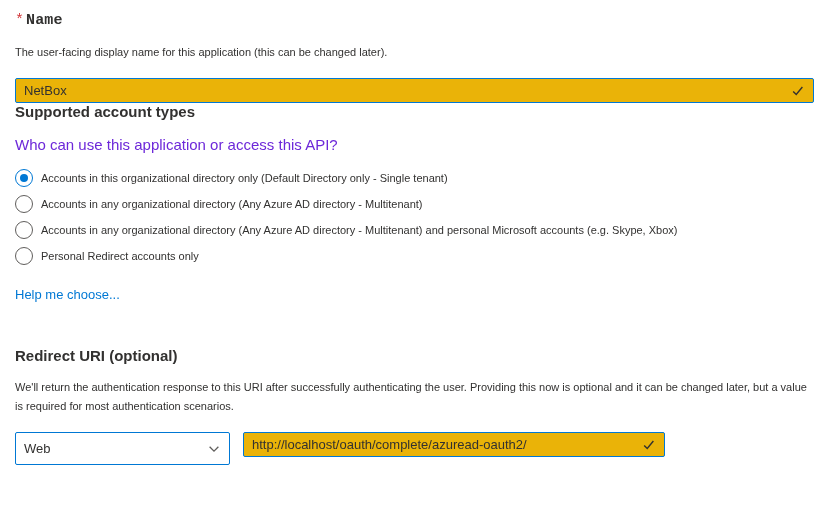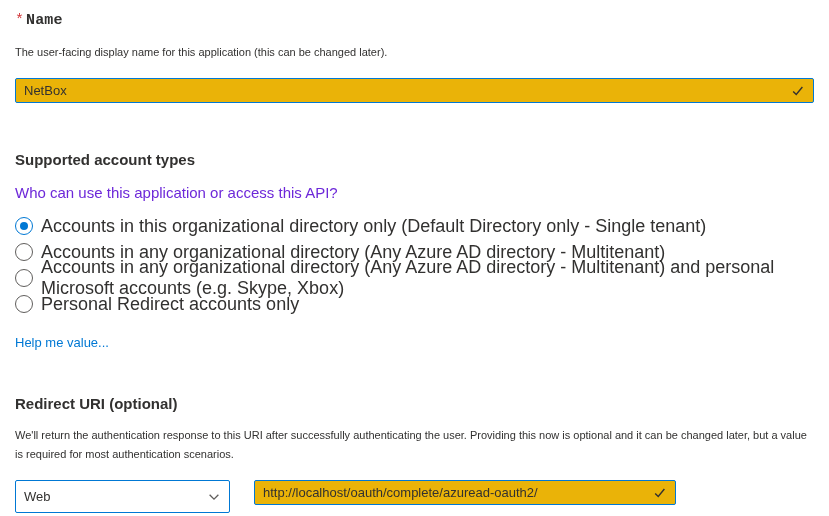--- a/index.html
+++ b/index.html
@@ -75,52 +75,52 @@
     margin-right: 8px;
   }
   .option.selected .radio { border-color: #0078d4; }
   .option.selected .radio::after {
     content: "";
     position: absolute;
     inset: 4px;
     border-radius: 50%;
     background: #0078d4;
   }
-  .option-label { font-size: 18px; color: #323130; }
+  .option-label { font-size: 11px; color: #323130; }
 
   .link {
     display: inline-block;
     margin-top: 18px;
     font-size: 13px;
     color: #0078d4;
     text-decoration: none;
     cursor: pointer;
   }
 
-  .gap-lg { margin-top: 48px; }
+  .gap-lg { }
   .gap-md { margin-top: 44px; }
 
   .uri-row {
     margin-top: 16px;
     display: flex;
     gap: 13px;
   }
   .dropdown {
     width: 215px;
     height: 33px;
     border: 1px solid #0078d4;
     border-radius: 2px;
     background: #fff;
     display: flex;
     align-items: center;
     padding: 0 8px;
     cursor: pointer;
   }
   .dropdown .value { flex: 1; font-size: 13px; color: #323130; }
-  .uri-field { width: 422px; margin-top: 0; margin-left: 11px; }
+  .uri-field { width: 422px; margin-top: 0; }
 </style>
 </head>
 <body>
 
 <div class="page">
 
   
   <div class="field-label">
     <span class="required-marker">*</span><span>Name</span>
   </div>
@@ -150,21 +150,21 @@
     <div class="option">
       <span class="radio"></span>
       <span class="option-label">Accounts in any organizational directory (Any Azure AD directory - Multitenant) and personal Microsoft accounts (e.g. Skype, Xbox)</span>
     </div>
     <div class="option">
       <span class="radio"></span>
       <span class="option-label">Personal Redirect accounts only</span>
     </div>
   </div>
 
-  <a class="link">Help me value...</a>
+  <a class="link">Help me choose...</a>
 
   
   <div class="section-heading gap-md">Redirect URI (optional)</div>
   <div class="desc">We'll return the authentication response to this URI after successfully authenticating the user. Providing this now is optional and it can be changed later, but a value is required for most authentication scenarios.</div>
 
   <div class="uri-row">
     <div class="dropdown">
       <span class="value">Web</span>
       <span class="icon-right">
         <svg viewBox="0 0 16 16" width="14" height="14">

